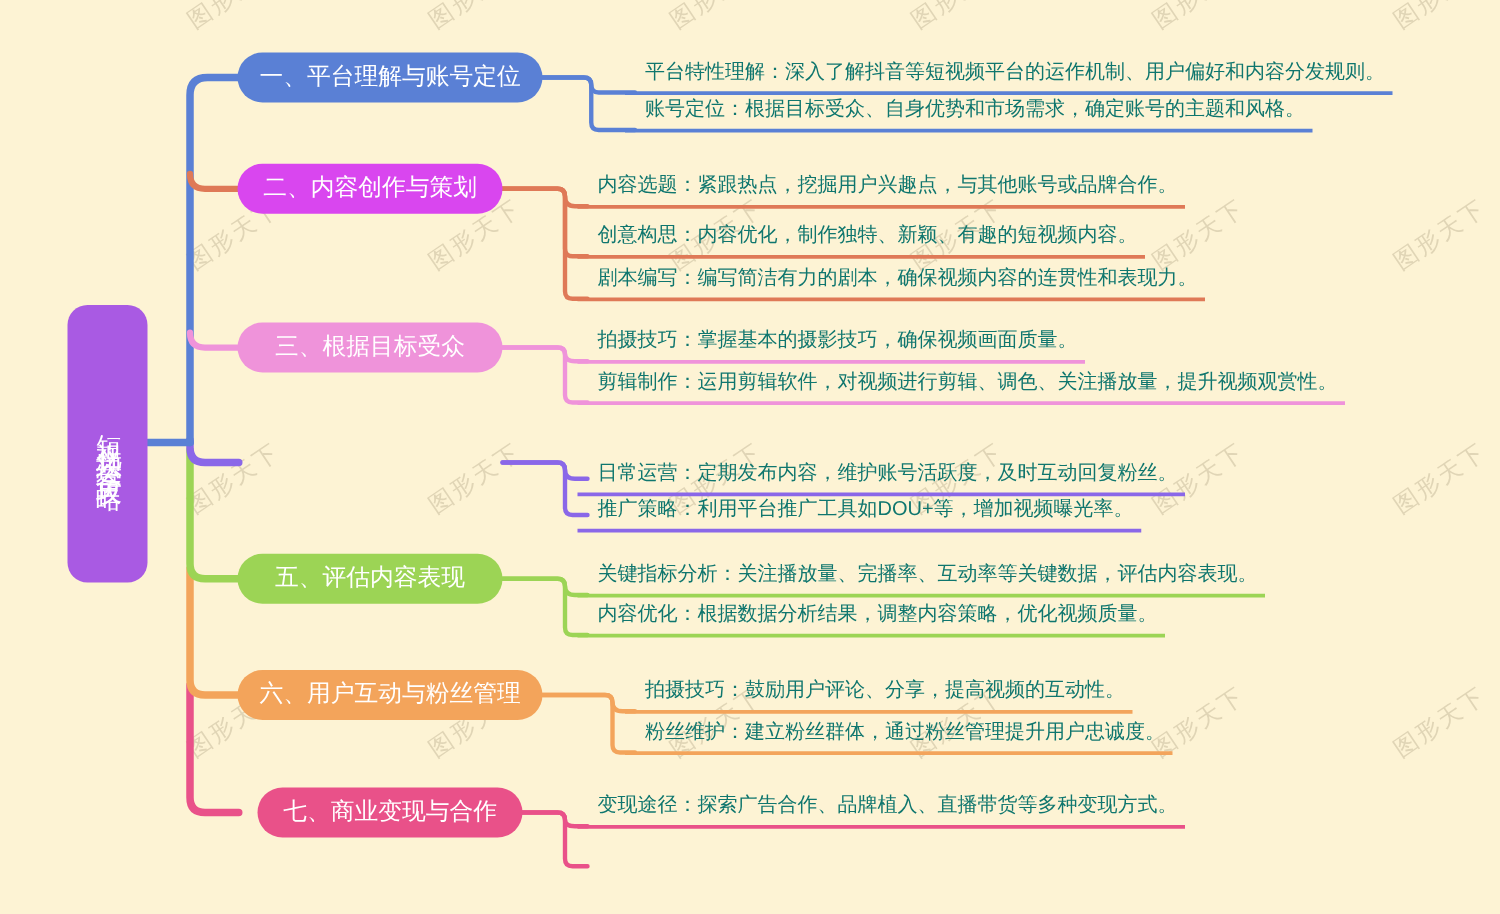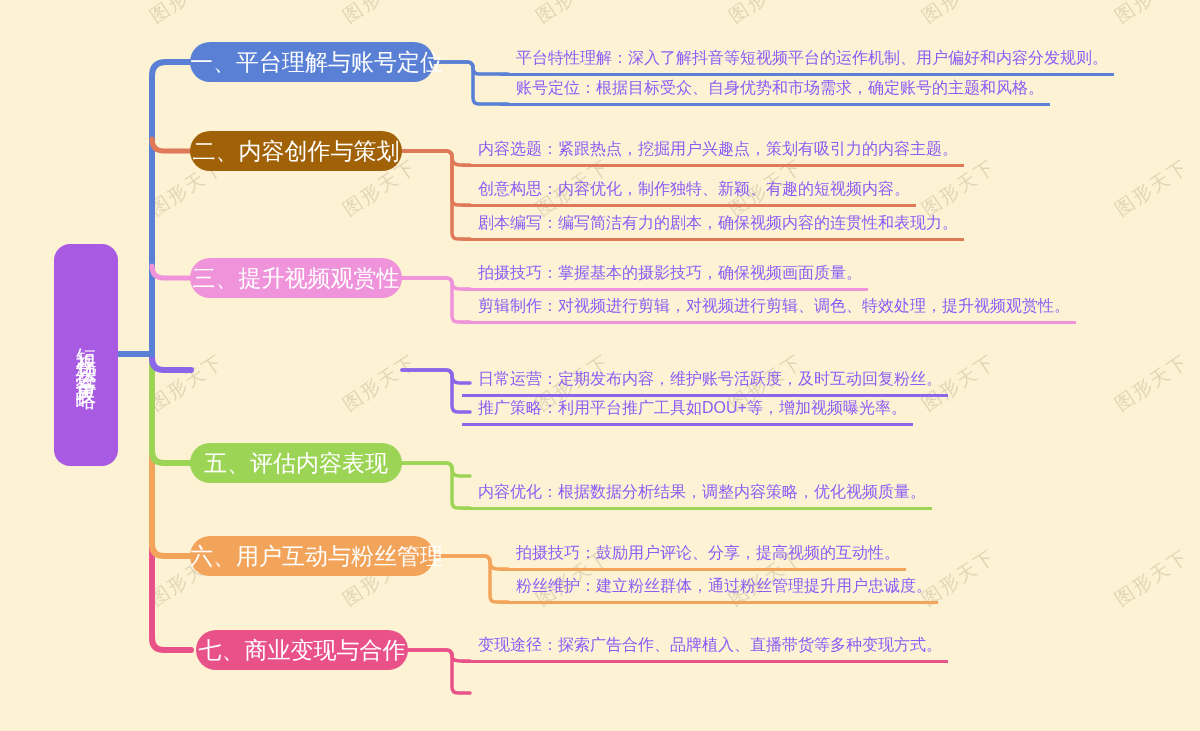--- a/index.html
+++ b/index.html
@@ -19,30 +19,30 @@
   .root{
     position:absolute;left:54px;top:244px;width:64px;height:222px;
     background:#a95ae3;border-radius:16px;
     display:flex;align-items:center;justify-content:center;
     color:#fff;font-size:21px;letter-spacing:6px;
     writing-mode:vertical-rl;text-orientation:upright;
     cursor:pointer;
   }
   .branch{
     position:absolute;height:40px;line-height:40px;border-radius:20px;
-    color:#fff;font-size:23px;text-align:center;white-space:nowrap;
+    color:#fff;font-size:19px;text-align:center;white-space:nowrap;
     cursor:pointer;
   }
-  .b1-bg{background:#5a80d5;} .b2-bg{background:#a16207;}
+  .b1-bg{background:#5a80d5;} .b2-bg{background:#d946ef;}
   .b3-bg{background:#ef93da;} .b4-bg{background:#8a67e8;}
   .b5-bg{background:#9cd455;} .b6-bg{background:#f3a45b;}
   .b7-bg{background:#e95189;}
   .child{
     position:absolute;white-space:nowrap;
-    font-size:16px;line-height:22px;color:#8b5cf6;
+    font-size:16px;line-height:22px;color:#0f766e;
     padding:0 6px 4px 16px;border-bottom:3px solid #000;
     cursor:pointer;
   }
   .b1-ln{border-color:#5a80d5;} .b2-ln{border-color:#df7957;}
   .b3-ln{border-color:#ef93da;} .b4-ln{border-color:#8a67e8;margin-top:12px;}
   .b5-ln{border-color:#9cd455;} .b6-ln{border-color:#f3a45b;}
   .b7-ln{border-color:#e95189;}
 </style>
 </head>
 <body>
@@ -109,38 +109,39 @@
 
       <path stroke="#e95189" stroke-width="3.5" d="M402 650 H446 Q452 650 452 656 Q452 661 460 661 H470"></path>
       <path stroke="#e95189" stroke-width="3.5" d="M402 650 H446 Q452 650 452 656 V687 Q452 693 458 693 H470"></path>
     </g>
   </svg>
 
   <div class="root">短视频运营全攻略</div>
 
   <div class="branch b1-bg" style="left:190px;top:42px;width:244px;">一、平台理解与账号定位</div>
   <div class="branch b2-bg" style="left:190px;top:131px;width:212px;">二、内容创作与策划</div>
-  <div class="branch b3-bg" style="left:190px;top:258px;width:212px;">三、提升视频观赏性</div>
+  <div class="branch b3-bg" style="left:190px;top:258px;width:212px;">三、根据目标受众</div>
   <div class="branch b5-bg" style="left:190px;top:443px;width:212px;">五、评估内容表现</div>
   <div class="branch b6-bg" style="left:190px;top:536px;width:244px;">六、用户互动与粉丝管理</div>
-  <div class="branch b7-bg" style="left:196px;top:630px;width:212px;">七、商业变现与合作</div>
+  <div class="branch b7-bg" style="left:206px;top:630px;width:212px;font-family:Liberation Mono, monospace;">七、商业变现与合作</div>
 
   <div class="child b1-ln" style="left:500px;top:47px;">平台特性理解：深入了解抖音等短视频平台的运作机制、用户偏好和内容分发规则。</div>
   <div class="child b1-ln" style="left:500px;top:77px;">账号定位：根据目标受众、自身优势和市场需求，确定账号的主题和风格。</div>
 
-  <div class="child b2-ln" style="left:462px;top:138px;">内容选题：紧跟热点，挖掘用户兴趣点，策划有吸引力的内容主题。</div>
+  <div class="child b2-ln" style="left:462px;top:138px;">内容选题：紧跟热点，挖掘用户兴趣点，与其他账号或品牌合作。</div>
   <div class="child b2-ln" style="left:462px;top:178px;">创意构思：内容优化，制作独特、新颖、有趣的短视频内容。</div>
   <div class="child b2-ln" style="left:462px;top:212px;">剧本编写：编写简洁有力的剧本，确保视频内容的连贯性和表现力。</div>
 
   <div class="child b3-ln" style="left:462px;top:262px;">拍摄技巧：掌握基本的摄影技巧，确保视频画面质量。</div>
-  <div class="child b3-ln" style="left:462px;top:295px;">剪辑制作：对视频进行剪辑，对视频进行剪辑、调色、特效处理，提升视频观赏性。</div>
+  <div class="child b3-ln" style="left:462px;top:295px;">剪辑制作：运用剪辑软件，对视频进行剪辑、调色、关注播放量，提升视频观赏性。</div>
 
   <div class="child b4-ln" style="left:462px;top:356px;">日常运营：定期发布内容，维护账号活跃度，及时互动回复粉丝。</div>
   <div class="child b4-ln" style="left:462px;top:385px;">推广策略：利用平台推广工具如DOU+等，增加视频曝光率。</div>
 
+  <div class="child b5-ln" style="left:462px;top:449px;">关键指标分析：关注播放量、完播率、互动率等关键数据，评估内容表现。</div>
   <div class="child b5-ln" style="left:462px;top:481px;">内容优化：根据数据分析结果，调整内容策略，优化视频质量。</div>
 
   <div class="child b6-ln" style="left:500px;top:542px;">拍摄技巧：鼓励用户评论、分享，提高视频的互动性。</div>
   <div class="child b6-ln" style="left:500px;top:575px;">粉丝维护：建立粉丝群体，通过粉丝管理提升用户忠诚度。</div>
 
   <div class="child b7-ln" style="left:462px;top:634px;">变现途径：探索广告合作、品牌植入、直播带货等多种变现方式。</div>
 
 </div>
 
 </body></html>

